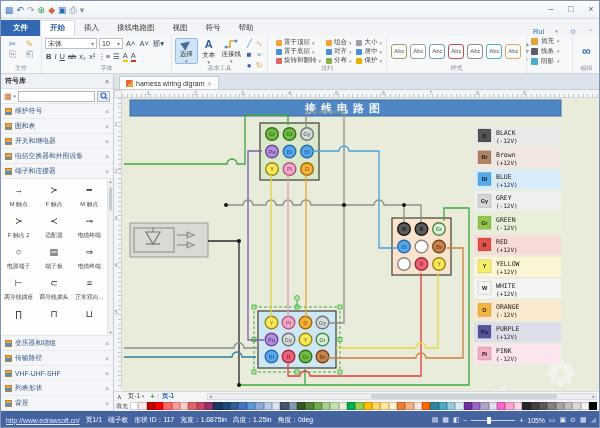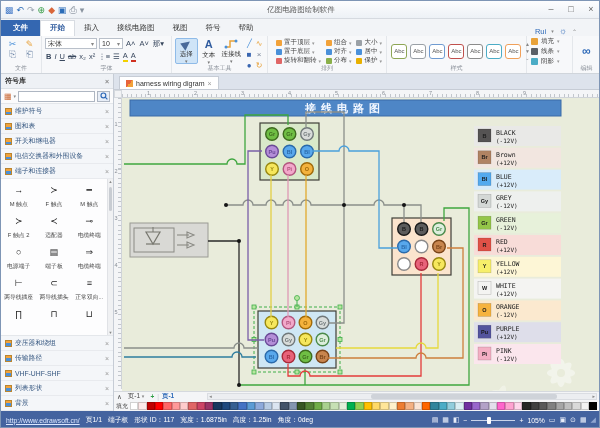--- a/index.html
+++ b/index.html
@@ -12,21 +12,21 @@
   .qa span{font-size:9px;line-height:10px;}
   .win-title{position:absolute;left:0;right:0;text-align:center;font-size:7.5px;color:#555;pointer-events:none;}
   .win-btns{margin-left:auto;display:flex;}
   .win-btns div{width:20px;height:17px;text-align:center;font-size:9px;color:#666;line-height:16px;}
 
   
   .tabrow{position:absolute;left:0;top:18px;width:600px;height:17px;background:#f2f4f7;display:flex;align-items:flex-end;}
   .mtab{padding:2px 9px 3px;font-size:7.5px;color:#333;}
   .mtab.file{background:#3467b1;color:#fff;font-weight:bold;padding:3px 12px;}
   .mtab.active{background:#fff;border:1px solid #d8dce2;border-bottom:none;color:#2f5b9e;font-weight:bold;}
-  .account{margin-left:auto;display:flex;align-items:center;gap:5px;padding-right:24px;font-size:7.5px;color:#2f6ab8;}
+  .account{margin-left:auto;display:flex;align-items:center;gap:11px;padding-right:8px;font-size:7.5px;color:#2f6ab8;}
   .account .gear{color:#2f6ab8;font-size:9px;}
 
   
   .ribbon{position:absolute;left:0;top:35px;width:600px;height:38px;background:#f7f8fa;border-bottom:1px solid #d0d5db;display:flex;}
   .rgroup{position:relative;height:100%;border-right:1px solid #e4e7eb;padding:2px 3px 9px;}
   .glabel{position:absolute;bottom:0;left:0;right:0;text-align:center;font-size:6px;color:#8a9099;}
   .g-clip{width:34px;display:grid;grid-template-columns:1fr 1fr;grid-template-rows:1fr 1fr;align-items:center;justify-items:center;}
   .g-clip span{font-size:9px;}
   .g-font{width:136px;display:flex;flex-direction:column;gap:2px;}
   .fontrow1{display:flex;gap:2px;align-items:center;}
@@ -128,21 +128,20 @@
     <div class="qa">
         <span style="color: rgb(74, 126, 201);">▩</span>
         <span style="color: rgb(43, 108, 184);">↶</span>
         <span style="color: rgb(152, 162, 174);">↷</span>
         <span style="color: rgb(58, 158, 74);">⊕</span>
         <span style="color: rgb(217, 102, 58);">◆</span>
         <span style="color: rgb(43, 108, 184);">▣</span>
         <span style="color: rgb(106, 118, 132);">⎙</span>
         <span style="color: rgb(138, 148, 160);">▾</span>
       </div>
-    <div class="win-title">亿图电路图绘制软件</div>
     <div class="win-btns">
       <div>–</div>
       <div>□</div>
       <div>×</div>
     </div>
   </div>
 
   <div class="tabrow">
     <div id="menu-tabs" style="display:flex;align-items:flex-end;">
         <div class="mtab file">文件</div>

